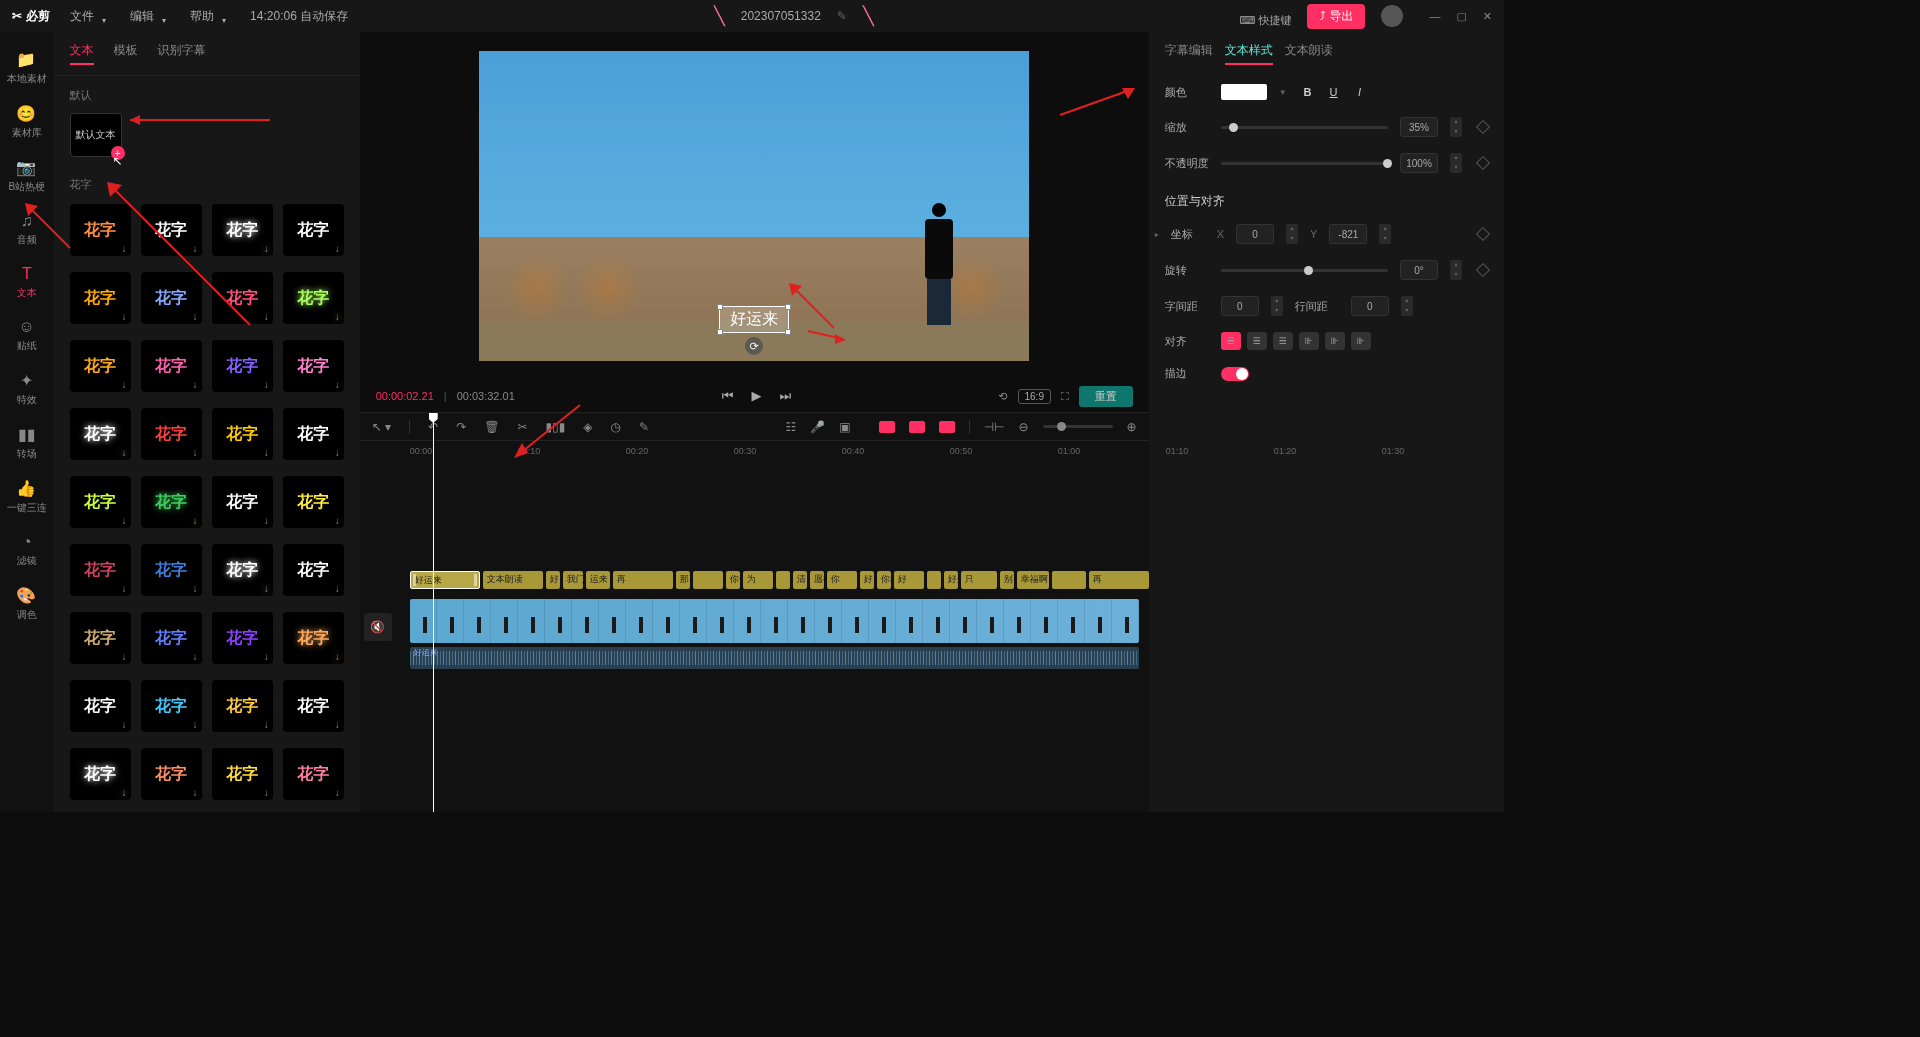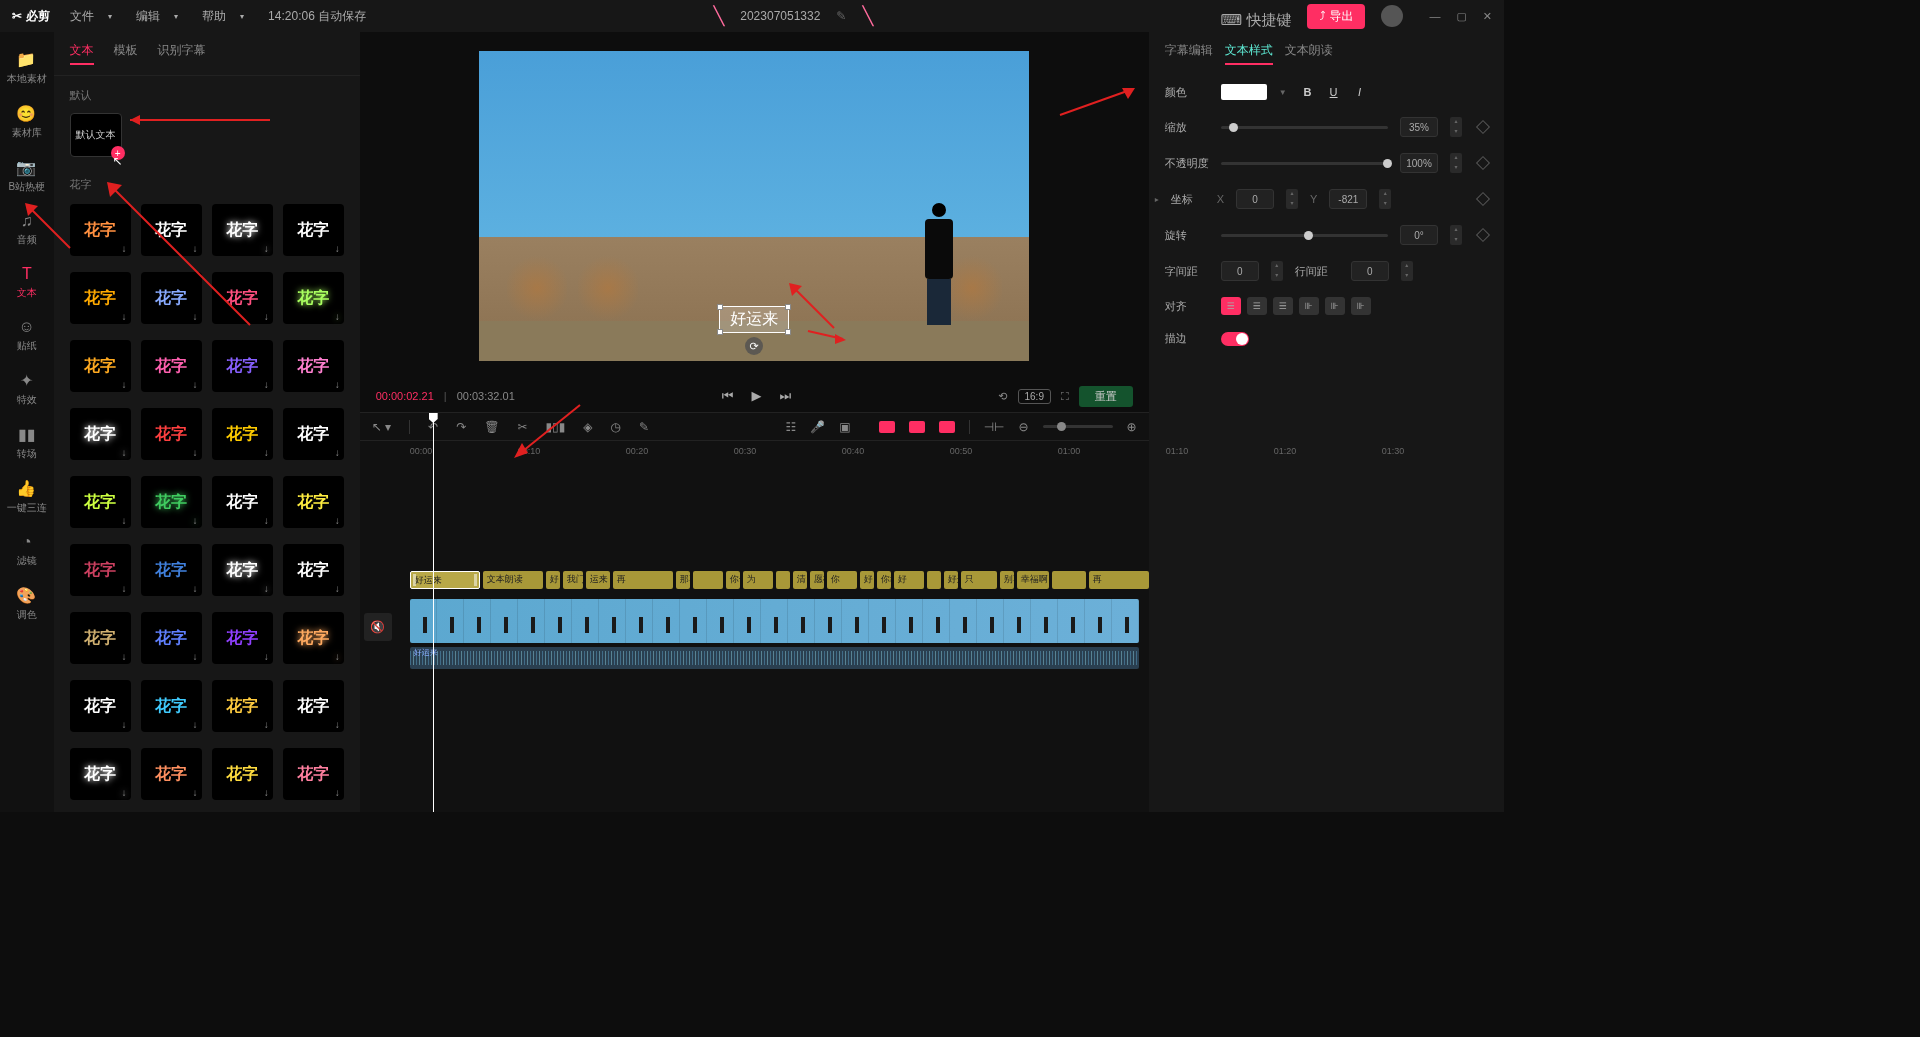--- a/index.html
+++ b/index.html
@@ -2,26 +2,26 @@
 <html><head>
 <meta charset="utf-8">
 <style>
 * { margin: 0; padding: 0; box-sizing: border-box; font-family: "Microsoft YaHei", sans-serif; }
 body { background: #0d0d0d; color: #ccc; overflow: hidden; width: 1504px; height: 812px; }
 
 
 .topbar { height: 32px; background: #171717; display: flex; align-items: center; padding: 0 12px; font-size: 12px; }
 .logo { color: #fff; font-weight: bold; display: flex; align-items: center; gap: 4px; }
 .menu { display: flex; gap: 24px; margin-left: 20px; color: #aaa; }
-.menu span { cursor: pointer; display: flex; align-items: center; gap: 14px; }
+.menu span { cursor: pointer; display: flex; align-items: flex-end; gap: 8px; }
 .chevron-down { font-size: 8px; }
 .center-title { flex: 1; text-align: center; color: #aaa; display: flex; justify-content: center; align-items: center; gap: 16px; }
 .tilde { color: #ff6b9d; font-size: 18px; }
 .right-controls { display: flex; align-items: center; gap: 16px; }
-.shortcut-btn { color: #aaa; font-size: 15px; margin-top: 8px; }
+.shortcut-btn { color: #aaa; font-size: 11px; margin-top: 8px; }
 .export-btn { background: #ff2e63; color: #fff; padding: 4px 12px; border-radius: 4px; font-size: 12px; display: flex; align-items: center; gap: 4px; }
 .avatar { width: 22px; height: 22px; background: #555; border-radius: 50%; }
 .win-controls { display: flex; gap: 16px; color: #888; font-size: 11px; margin-left: 10px; }
 
 
 .main { display: flex; height: calc(100% - 32px); }
 
 
 .sidebar { width: 56px; background: #111; display: flex; flex-direction: column; align-items: center; padding-top: 10px; gap: 2px; }
 .side-item { width: 48px; padding: 8px 0; text-align: center; color: #888; font-size: 10px; cursor: pointer; border-radius: 4px; }
@@ -79,21 +79,21 @@
 .keyframe-diamond { width: 10px; height: 10px; transform: rotate(45deg); border: 1px solid #555; margin-left: 4px; }
 .bold-set { display: flex; gap: 8px; }
 .bold-btn { width: 18px; height: 18px; display: flex; align-items: center; justify-content: center; color: #ccc; font-size: 11px; cursor: pointer; }
 .section-title { font-size: 12px; color: #ccc; padding: 12px 0 6px; }
 .coord-label { color: #666; }
 .align-btns { display: flex; gap: 6px; }
 .align-btn { width: 20px; height: 18px; background: #333; border-radius: 3px; display: flex; align-items: center; justify-content: center; font-size: 9px; }
 .align-btn.active { background: #ff2e63; }
 .toggle { width: 28px; height: 14px; background: #ff2e63; border-radius: 7px; position: relative; }
 .toggle::after { content: ''; position: absolute; right: 1px; top: 1px; width: 12px; height: 12px; background: #fff; border-radius: 50%; }
-.reset-btn { background: #14532d; padding: 3px 16px; border-radius: 3px; font-size: 11px; color: #ccc; position: absolute; right: 16px; }
+.reset-btn { background: #0f766e; padding: 3px 16px; border-radius: 3px; font-size: 11px; color: #ccc; position: absolute; right: 16px; }
 
 
 .timeline-area { height: 400px; background: #111; border-top: 1px solid #222; position: relative; }
 .timeline-tools { height: 28px; display: flex; align-items: center; padding: 0 12px; gap: 18px; color: #888; font-size: 12px; border-bottom: 1px solid #222; }
 .tool-sep { width: 1px; height: 14px; background: #333; }
 .tool-right { margin-left: auto; display: flex; gap: 14px; align-items: center; }
 .mode-btn { width: 16px; height: 12px; border-radius: 2px; }
 .mode-btn.pink { background: #ff2e63; }
 .zoom-slider { width: 70px; height: 3px; background: #333; border-radius: 2px; position: relative; }
 .zoom-thumb { position: absolute; left: 20%; top: -3px; width: 9px; height: 9px; background: #888; border-radius: 50%; }
@@ -527,20 +527,21 @@
       <div class="slider-track">
           <div class="slider-thumb" style="left:calc(100% - 5px)"></div>
         </div>
       <div class="value-box">100%</div>
       <div class="spinner">
           <span>▴</span>
           <span>▾</span>
         </div>
       <div class="keyframe-diamond"></div>
     </div>
+    <div class="section-title">位置与对齐</div>
     <div class="prop-row">
       <span style="color:#666;font-size:8px;margin-left:-10px">▸</span>
       <span class="prop-label" style="width:34px">坐标</span>
       <span class="coord-label">X</span>
       <div class="value-box">0</div>
       <div class="spinner">
           <span>▴</span>
           <span>▾</span>
         </div>
       <span class="coord-label">Y</span>

